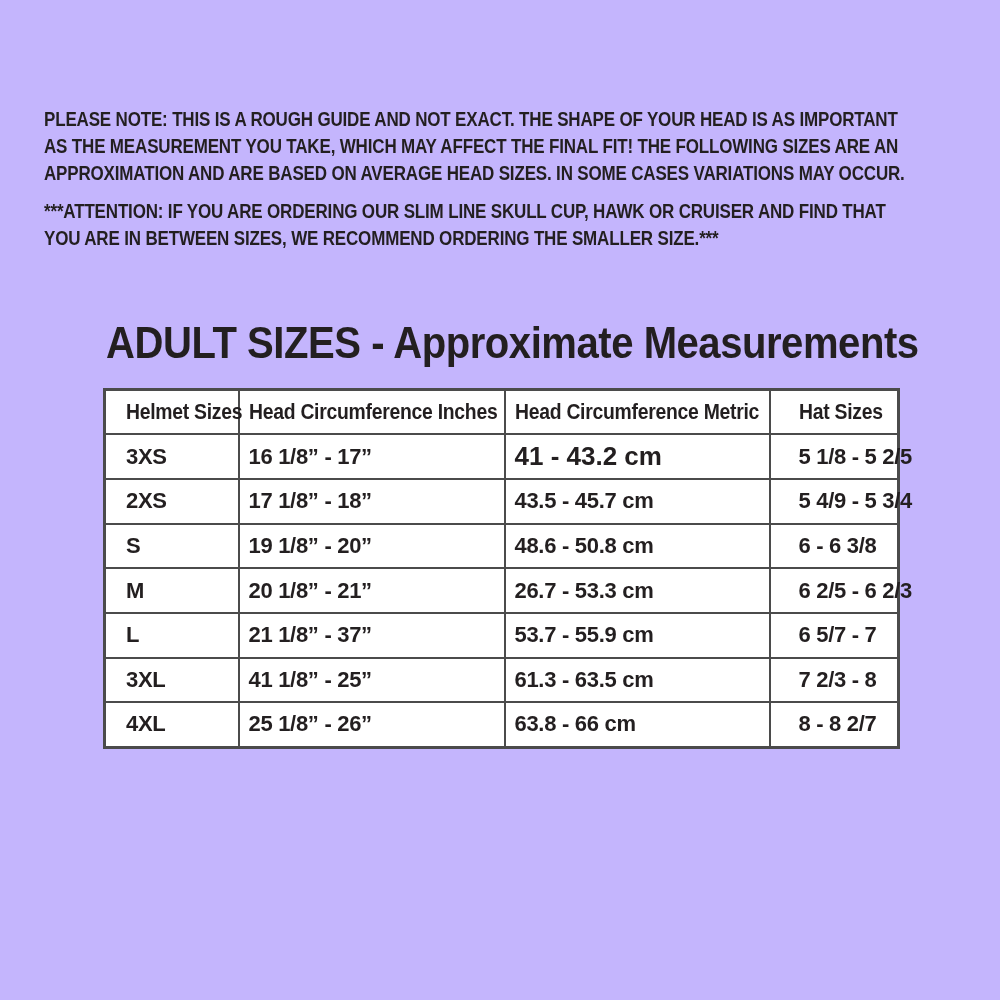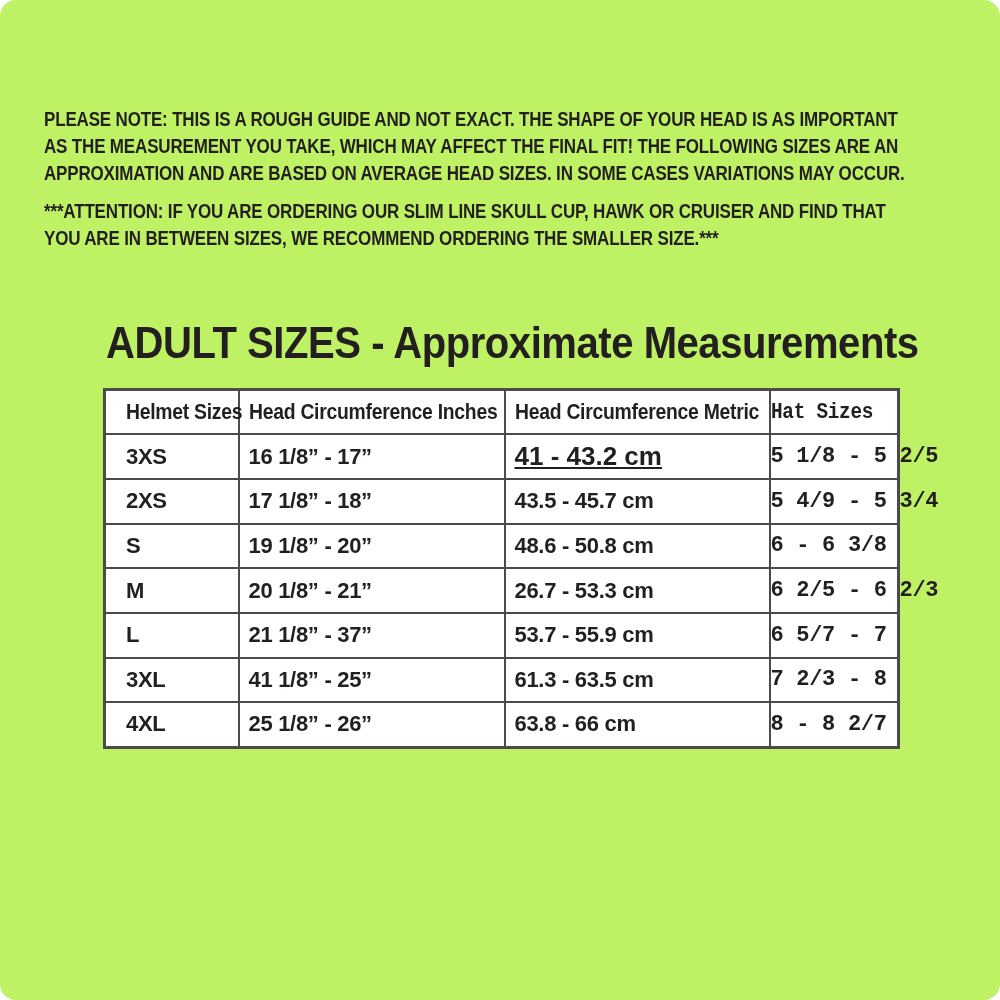--- a/index.html
+++ b/index.html
@@ -4,21 +4,21 @@
 <style>
   * { margin: 0; padding: 0; box-sizing: border-box; }
   html, body { background: #ffffff; }
   body {
     width: 1000px; height: 1000px;
     position: relative;
     font-family: "Liberation Sans", sans-serif;
     color: #231f20;
     overflow: hidden;
   }
-  .page { position: absolute; inset: 0; background: #bef264; border-radius: 16px; }
+  .page { position: absolute; inset: 0; background: #c4b5fd; }
 
   
   .para {
     position: absolute;
     left: 44px;
     font-size: 20px;
     font-weight: 700;
     line-height: 27px;
     letter-spacing: -0.2px;
     color: #231f20;
@@ -61,34 +61,34 @@
   col.c4 { width: 129px; }
   .size-table tr { height: 44.7px; }
   .size-table th, .size-table td {
     border: 2px solid #4b4b4b;
     text-align: left;
     vertical-align: middle;
     padding: 0 0 0 9px;
     background: #ffffff;
   }
   .size-table th:first-child, .size-table td:first-child { padding-left: 20px; }
-  .size-table th:nth-child(4), .size-table td:nth-child(4) { padding-left: 0; font-family: Liberation Mono, monospace; }
+  .size-table th:nth-child(4), .size-table td:nth-child(4) { padding-left: 28px; }
   .cell-text {
     display: inline-block;
     font-size: 22px;
     font-weight: 700;
     letter-spacing: -0.3px;
     white-space: nowrap;
     color: #231f20;
   }
   th .cell-text {
     transform: scaleX(0.88);
     transform-origin: left center;
   }
-  .metric-large { font-size: 26px; letter-spacing: 0; text-decoration: underline; }
+  .metric-large { font-size: 26px; letter-spacing: 0; }
 </style>
 </head>
 <body>
 
 <div class="page">
 
   <p class="para note">PLEASE NOTE: THIS IS A ROUGH GUIDE AND NOT EXACT. THE SHAPE OF YOUR HEAD IS AS IMPORTANT
 AS THE MEASUREMENT YOU TAKE, WHICH MAY AFFECT THE FINAL FIT! THE FOLLOWING SIZES ARE AN
 APPROXIMATION AND ARE BASED ON AVERAGE HEAD SIZES. IN SOME CASES VARIATIONS MAY OCCUR.</p>
 

